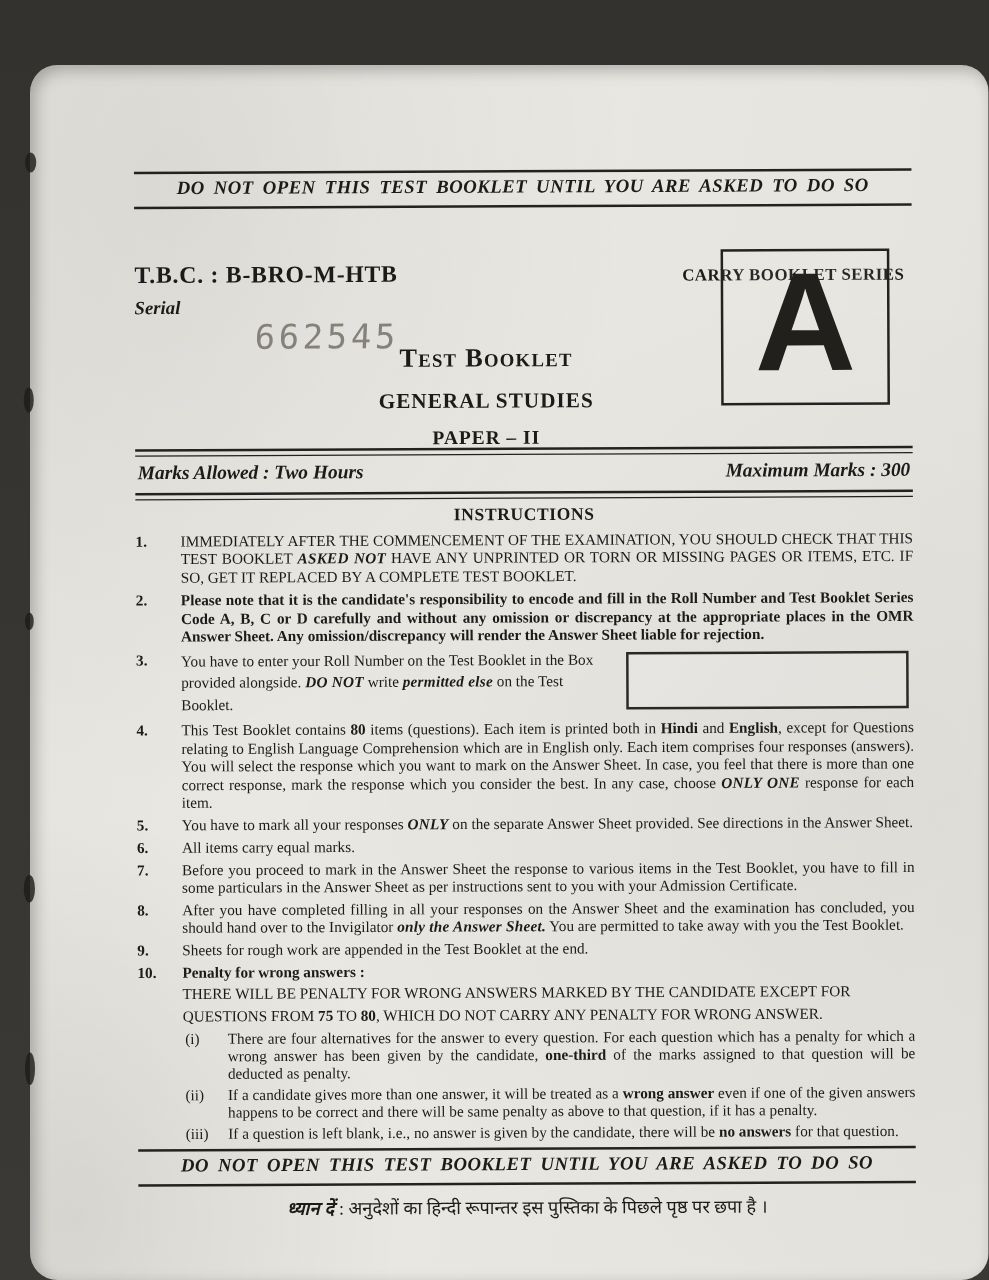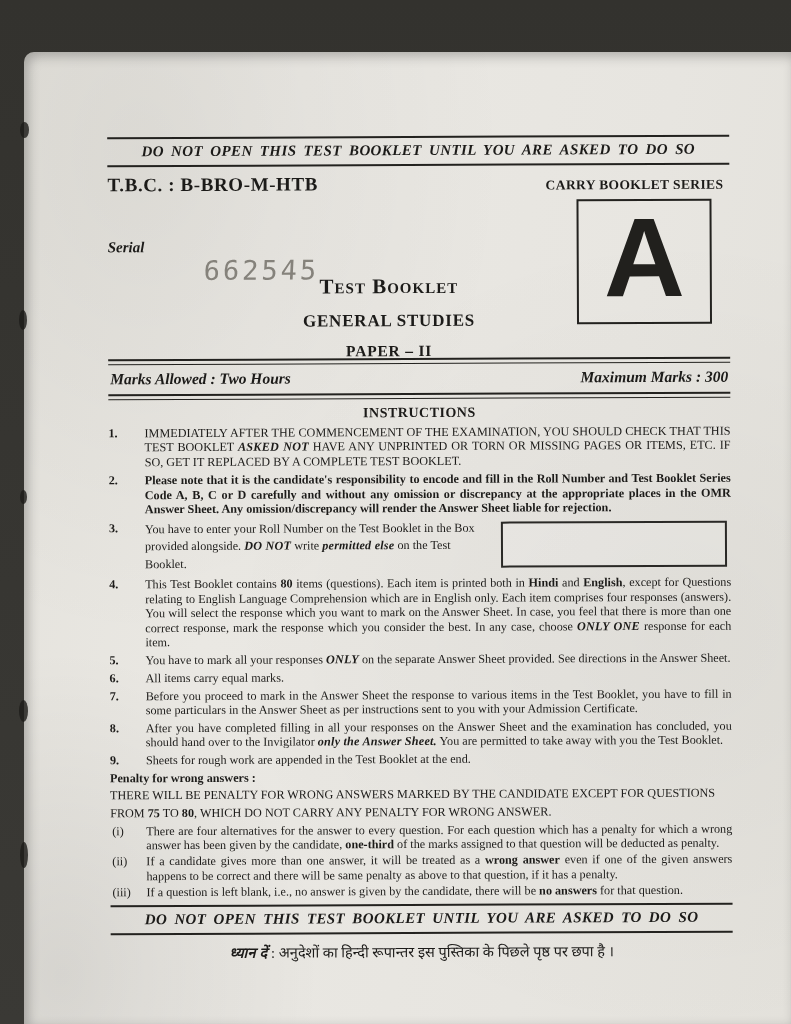--- a/index.html
+++ b/index.html
@@ -14,37 +14,38 @@
   .scan-bg{position:absolute;inset:0;background:linear-gradient(180deg,#33322e 0%,#3a3935 100%);}
   .paper{
     position:absolute;left:24px;top:52px;right:0;bottom:0;
     background:
       radial-gradient(ellipse at 15% 10%, rgba(0,0,0,.05), transparent 40%),
       radial-gradient(ellipse at 85% 60%, rgba(0,0,0,.03), transparent 50%),
       radial-gradient(ellipse at 5% 95%, rgba(0,0,0,.08), transparent 25%),
       linear-gradient(100deg,#e4e2dc 0%,#eae8e3 30%,#e7e5e0 70%,#e3e1db 100%);
     border-top-left-radius:10px;
     box-shadow:inset 4px 4px 12px rgba(0,0,0,.25);
+    border-radius:22px;
   }
   .edge-blob{position:absolute;background:#1d1c19;border-radius:50%;opacity:.8;}
   .content{
     position:absolute;left:85px;top:84px;width:622px;
     transform:rotate(-0.25deg);
   }
   .rule{border-top:2px solid #23221f;height:0;}
   .double-rule{height:3px;border-top:2px solid #23221f;border-bottom:1px solid #23221f;}
   .banner{
     text-align:center;font-weight:bold;font-style:italic;
     font-size:15px;letter-spacing:.4px;word-spacing:3px;
     padding:4px 0 5px 0;
   }
   
   .header{position:relative;height:192px;}
   .tbc-row{display:flex;justify-content:space-between;align-items:baseline;padding-top:7px;}
-  .tbc{font-size:19px;font-weight:bold;letter-spacing:.6px;}
+  .tbc{font-size:19px;font-weight:bold;letter-spacing:.6px;margin-top:36px;}
   .series-caption{font-size:13.5px;font-weight:bold;letter-spacing:.4px;padding-right:6px;}
   .serial-label{position:absolute;left:0;top:72px;font-size:15px;font-weight:bold;font-style:italic;}
   .serial-number{
     position:absolute;left:96px;top:88px;
     font-family:"DejaVu Sans Mono",monospace;font-size:27px;
     color:#85827b;letter-spacing:3px;transform:skewX(-3deg);
   }
   .series-box{
     position:absolute;right:18px;top:34px;width:131px;height:121px;
     border:2px solid #23221f;display:flex;align-items:center;justify-content:center;
@@ -165,20 +166,21 @@
         </div>
         <div class="item">
           <span class="num">8.</span>
           <div class="body">After you have completed filling in all your responses on the Answer Sheet and the examination has concluded, you should hand over to the Invigilator <b><i>only the Answer Sheet.</i></b> You are permitted to take away with you the Test Booklet.</div>
         </div>
         <div class="item">
           <span class="num">9.</span>
           <div class="body">Sheets for rough work are appended in the Test Booklet at the end.</div>
         </div>
         <div class="item">
+          <span class="num">10.</span>
           <div class="body">
             <div class="penalty-heading">Penalty for wrong answers :</div>
             <div class="penalty-para">THERE WILL BE PENALTY FOR WRONG ANSWERS MARKED BY THE CANDIDATE EXCEPT FOR QUESTIONS FROM <b>75</b> TO <b>80</b>, WHICH DO NOT CARRY ANY PENALTY FOR WRONG ANSWER.</div>
             <div class="subitem">
               <span class="snum">(i)</span>
               <div class="sbody">There are four alternatives for the answer to every question. For each question which has a penalty for which a wrong answer has been given by the candidate, <b>one-third</b> of the marks assigned to that question will be deducted as penalty.</div>
             </div>
             <div class="subitem">
               <span class="snum">(ii)</span>
               <div class="sbody">If a candidate gives more than one answer, it will be treated as a <b>wrong answer</b> even if one of the given answers happens to be correct and there will be same penalty as above to that question, if it has a penalty.</div>

